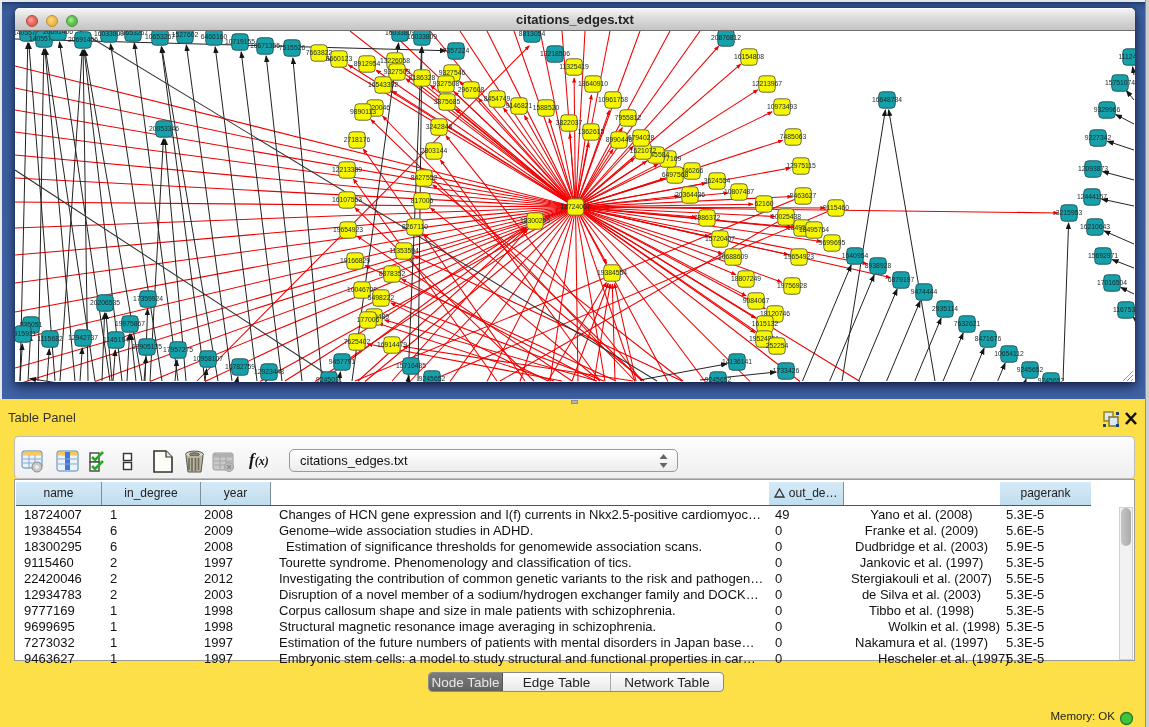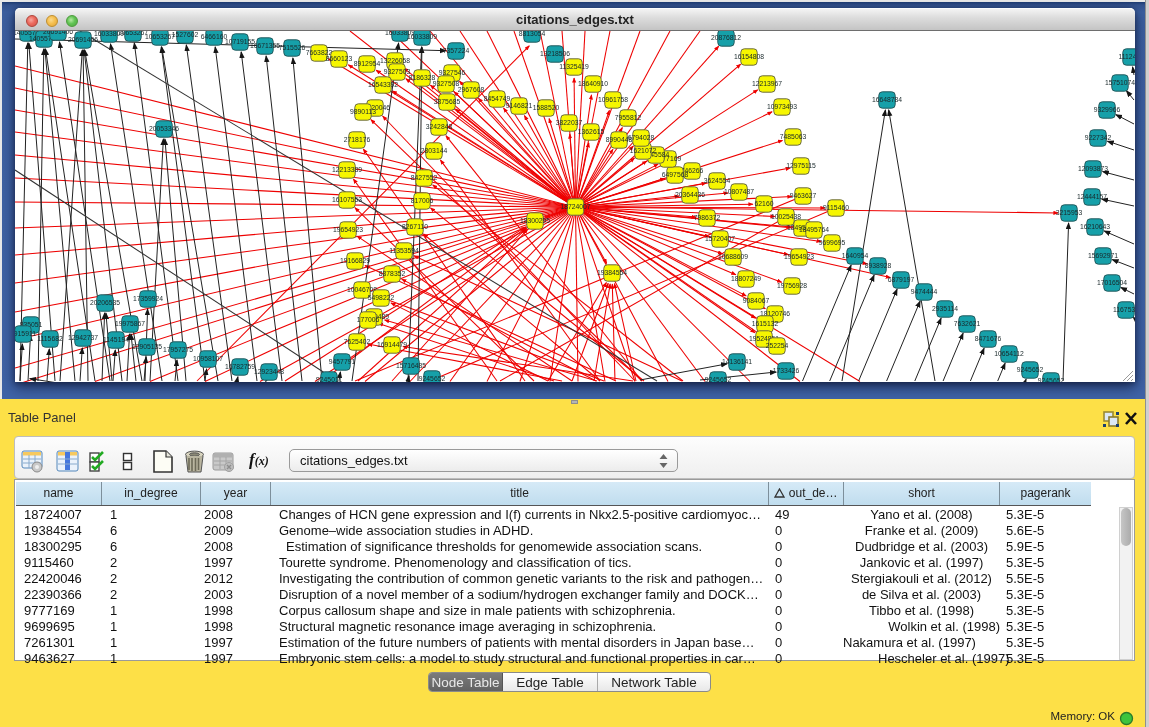--- a/index.html
+++ b/index.html
@@ -585,25 +585,23 @@
   <div style="position:absolute;left:249px;top:51px;font-family:'Liberation Serif',serif;font-style:italic;font-weight:bold;font-size:17px;color:#111">f<span style="font-size:12px">(x)</span></div>
   <div id="combo">citations_edges.txt
     <svg style="position:absolute;right:9px;top:4px" width="9" height="15">
         <path d="M4.5,0 L8.5,5 L0.5,5 z M4.5,14 L8.5,9 L0.5,9 z" fill="#666"></path>
       </svg>
   </div>
   <div id="tablebox"></div>
   <div class="hcell" style="left:16px;width:86px">name</div>
   <div class="hcell" style="left:102px;width:99px">in_degree</div>
   <div class="hcell" style="left:201px;width:70px">year</div>
-  <div class="hcell" style="left:271px;width:498px">title</div>
   <div class="hcell" style="left:769px;width:75px"><svg width="11" height="10" style="vertical-align:-1px">
         <path d="M5.5,1 L10,9 L1,9 z" fill="none" stroke="#333" stroke-width="1.3"></path>
       </svg> out_de…</div>
-  <div class="hcell" style="left:844px;width:156px">short</div>
   <div class="hcell" style="left:1000px;width:91px;border-right:none">pagerank</div>
   <div style="position:absolute;left:16px;top:106px;width:1075px;height:1px;background:#555"></div>
 </div>
 <div style="position:absolute;left:0;top:0;width:1149px">
     <div class="cell" style="left:24px;top:507px;width:80px">18724007</div>
 <div class="cell" style="left:110px;top:507px;width:80px">1</div>
 <div class="cell" style="left:204px;top:507px;width:60px">2008</div>
 <div class="cell" style="left:279px;top:507px;width:492px;overflow:hidden;white-space:nowrap">Changes of HCN gene expression and I(f) currents in Nkx2.5-positive cardiomyoc…</div>
 <div class="cell" style="left:775px;top:507px;width:60px">49</div>
 <div class="cell" style="left:843px;top:507px;width:157px;text-align:center">Yano et al. (2008)</div>
@@ -627,62 +625,62 @@
 <div class="cell" style="left:204px;top:555px;width:60px">1997</div>
 <div class="cell" style="left:279px;top:555px;width:492px;overflow:hidden;white-space:nowrap">Tourette syndrome. Phenomenology and classification of tics.</div>
 <div class="cell" style="left:775px;top:555px;width:60px">0</div>
 <div class="cell" style="left:843px;top:555px;width:157px;text-align:center">Jankovic et al. (1997)</div>
 <div class="cell" style="left:1006px;top:555px;width:80px">5.3E-5</div>
 <div class="cell" style="left:24px;top:571px;width:80px">22420046</div>
 <div class="cell" style="left:110px;top:571px;width:80px">2</div>
 <div class="cell" style="left:204px;top:571px;width:60px">2012</div>
 <div class="cell" style="left:279px;top:571px;width:492px;overflow:hidden;white-space:nowrap">Investigating the contribution of common genetic variants to the risk and pathogen…</div>
 <div class="cell" style="left:775px;top:571px;width:60px">0</div>
-<div class="cell" style="left:843px;top:571px;width:157px;text-align:center">Stergiakouli et al. (2012)</div>
+<div class="cell" style="left:843px;top:571px;width:157px;text-align:center">Stergiakouli et al. (2007)</div>
 <div class="cell" style="left:1006px;top:571px;width:80px">5.5E-5</div>
-<div class="cell" style="left:24px;top:587px;width:80px">22390366</div>
+<div class="cell" style="left:24px;top:587px;width:80px">12934783</div>
 <div class="cell" style="left:110px;top:587px;width:80px">2</div>
 <div class="cell" style="left:204px;top:587px;width:60px">2003</div>
 <div class="cell" style="left:279px;top:587px;width:492px;overflow:hidden;white-space:nowrap">Disruption of a novel member of a sodium/hydrogen exchanger family and DOCK…</div>
 <div class="cell" style="left:775px;top:587px;width:60px">0</div>
 <div class="cell" style="left:843px;top:587px;width:157px;text-align:center">de Silva et al. (2003)</div>
 <div class="cell" style="left:1006px;top:587px;width:80px">5.3E-5</div>
 <div class="cell" style="left:24px;top:603px;width:80px">9777169</div>
 <div class="cell" style="left:110px;top:603px;width:80px">1</div>
 <div class="cell" style="left:204px;top:603px;width:60px">1998</div>
 <div class="cell" style="left:279px;top:603px;width:492px;overflow:hidden;white-space:nowrap">Corpus callosum shape and size in male patients with schizophrenia.</div>
 <div class="cell" style="left:775px;top:603px;width:60px">0</div>
 <div class="cell" style="left:843px;top:603px;width:157px;text-align:center">Tibbo et al. (1998)</div>
 <div class="cell" style="left:1006px;top:603px;width:80px">5.3E-5</div>
 <div class="cell" style="left:24px;top:619px;width:80px">9699695</div>
 <div class="cell" style="left:110px;top:619px;width:80px">1</div>
 <div class="cell" style="left:204px;top:619px;width:60px">1998</div>
 <div class="cell" style="left:279px;top:619px;width:492px;overflow:hidden;white-space:nowrap">Structural magnetic resonance image averaging in schizophrenia.</div>
 <div class="cell" style="left:775px;top:619px;width:60px">0</div>
 <div class="cell" style="left:843px;top:619px;width:157px;text-align:right">Wolkin et al. (1998)</div>
 <div class="cell" style="left:1006px;top:619px;width:80px">5.3E-5</div>
-<div class="cell" style="left:24px;top:635px;width:80px">7261301</div>
+<div class="cell" style="left:24px;top:635px;width:80px">7273032</div>
 <div class="cell" style="left:110px;top:635px;width:80px">1</div>
 <div class="cell" style="left:204px;top:635px;width:60px">1997</div>
 <div class="cell" style="left:279px;top:635px;width:492px;overflow:hidden;white-space:nowrap">Estimation of the future numbers of patients with mental disorders in Japan base…</div>
 <div class="cell" style="left:775px;top:635px;width:60px">0</div>
-<div class="cell" style="left:843px;top:635px;width:157px;">Nakamura et al. (1997)</div>
+<div class="cell" style="left:843px;top:635px;width:157px;text-align:center">Nakamura et al. (1997)</div>
 <div class="cell" style="left:1006px;top:635px;width:80px">5.3E-5</div>
 <div class="cell" style="left:24px;top:651px;width:80px">9463627</div>
 <div class="cell" style="left:110px;top:651px;width:80px">1</div>
 <div class="cell" style="left:204px;top:651px;width:60px">1997</div>
 <div class="cell" style="left:279px;top:651px;width:492px;overflow:hidden;white-space:nowrap">Embryonic stem cells: a model to study structural and functional properties in car…</div>
 <div class="cell" style="left:775px;top:651px;width:60px">0</div>
 <div class="cell" style="left:878px;top:651px;width:157px;text-align:left">Hescheler et al. (1997)</div>
 <div class="cell" style="left:1006px;top:651px;width:80px">5.3E-5</div>
   </div>
 <div style="position:absolute;left:1119px;top:507px;width:14px;height:153px;background:#f2f2f2;border:1px solid #d0d0d0"></div>
 <div style="position:absolute;left:1121px;top:508px;width:10px;height:38px;background:linear-gradient(90deg,#c6c6c6,#ababab);border-radius:5px"></div>
 <div id="tabs">
   <div class="tab tabsel" style="width:74px">Node Table</div>
-    <div class="tab" style="width:95px">Edge Table</div>
+    <div class="tab" style="width:108px">Edge Table</div>
     <div class="tab" style="width:112px;border-right:none">Network Table</div>
 </div>
 <div style="position:absolute;right:34px;top:710px;font-size:11.5px;color:#222">Memory: OK</div>
 <svg style="position:absolute;left:1119px;top:711px" width="16" height="16">
     <circle cx="7.5" cy="7.5" r="6" fill="#3dc43d" stroke="#2a7a2a" stroke-width="1.3"></circle>
   </svg>
 <div id="rstrip"></div>
 <div style="position:absolute;left:571px;top:400px;width:7px;height:4px;background:#b5b5b5;border:1px solid #8e8e8e"></div>
 </body></html>

